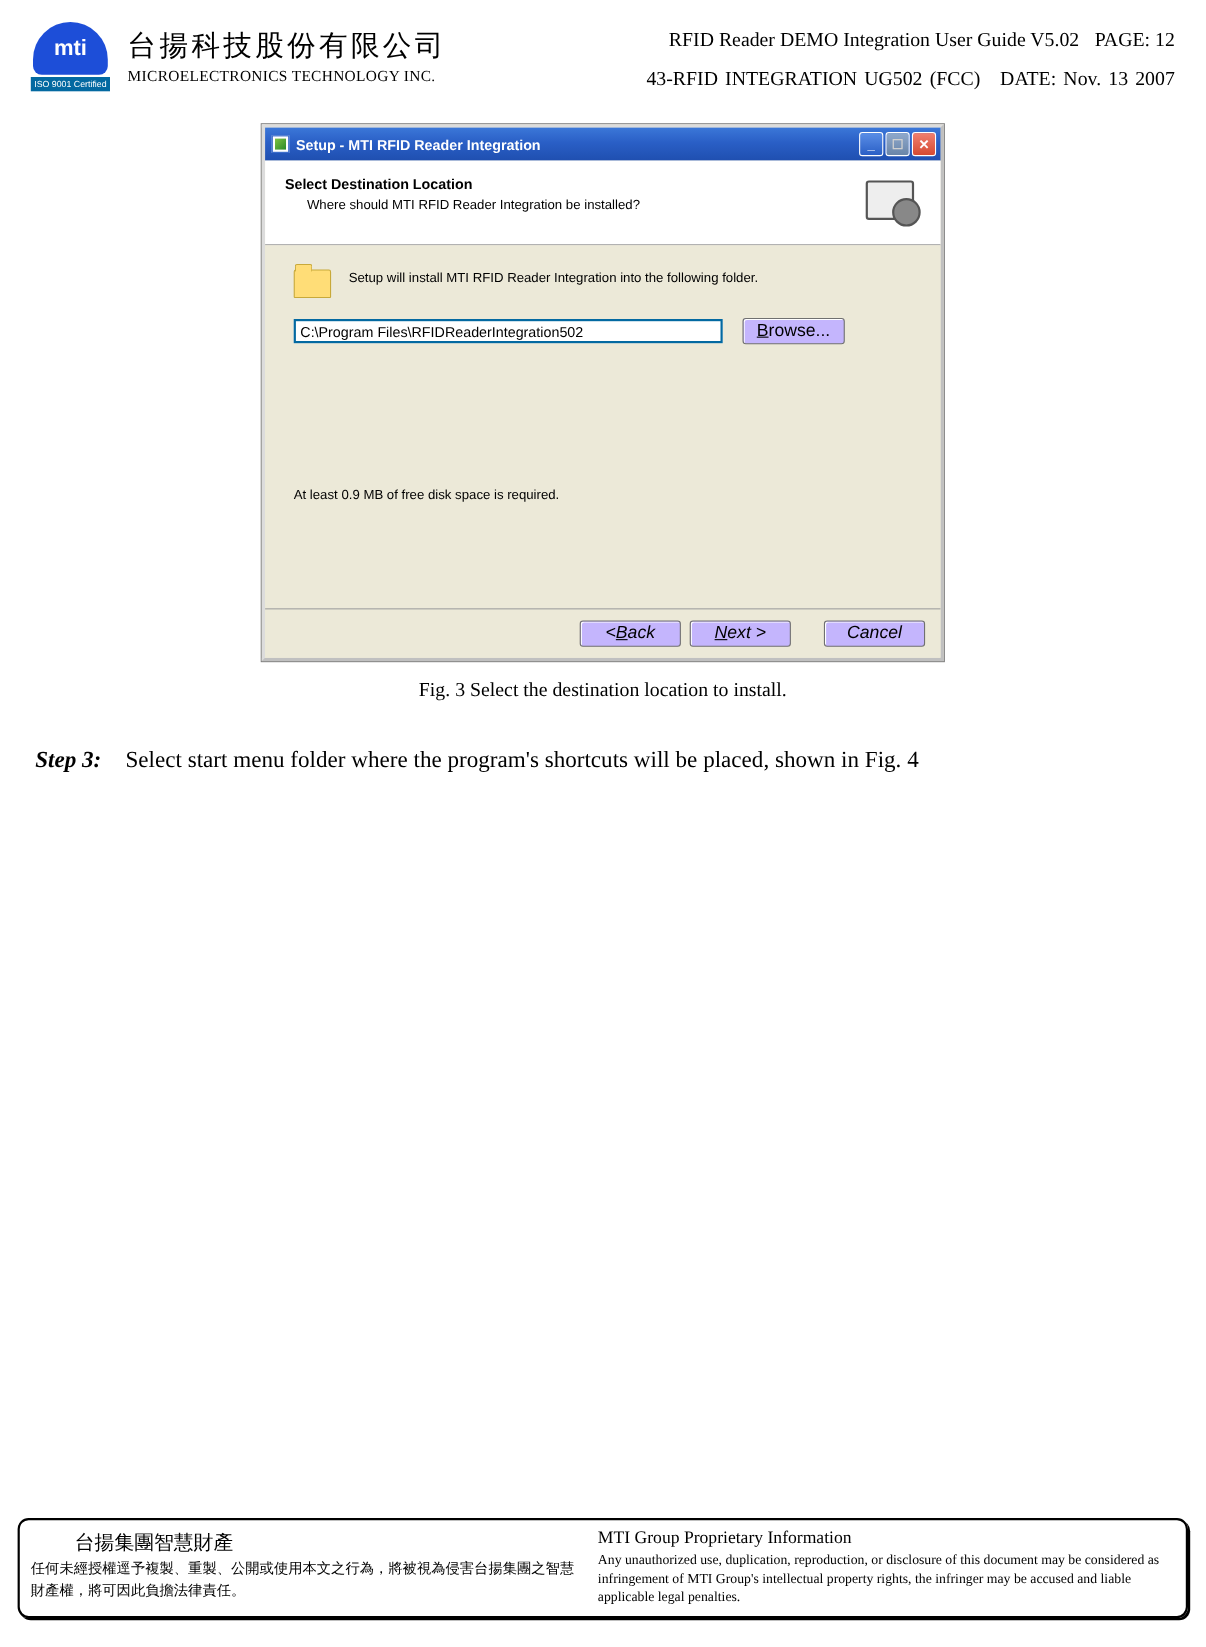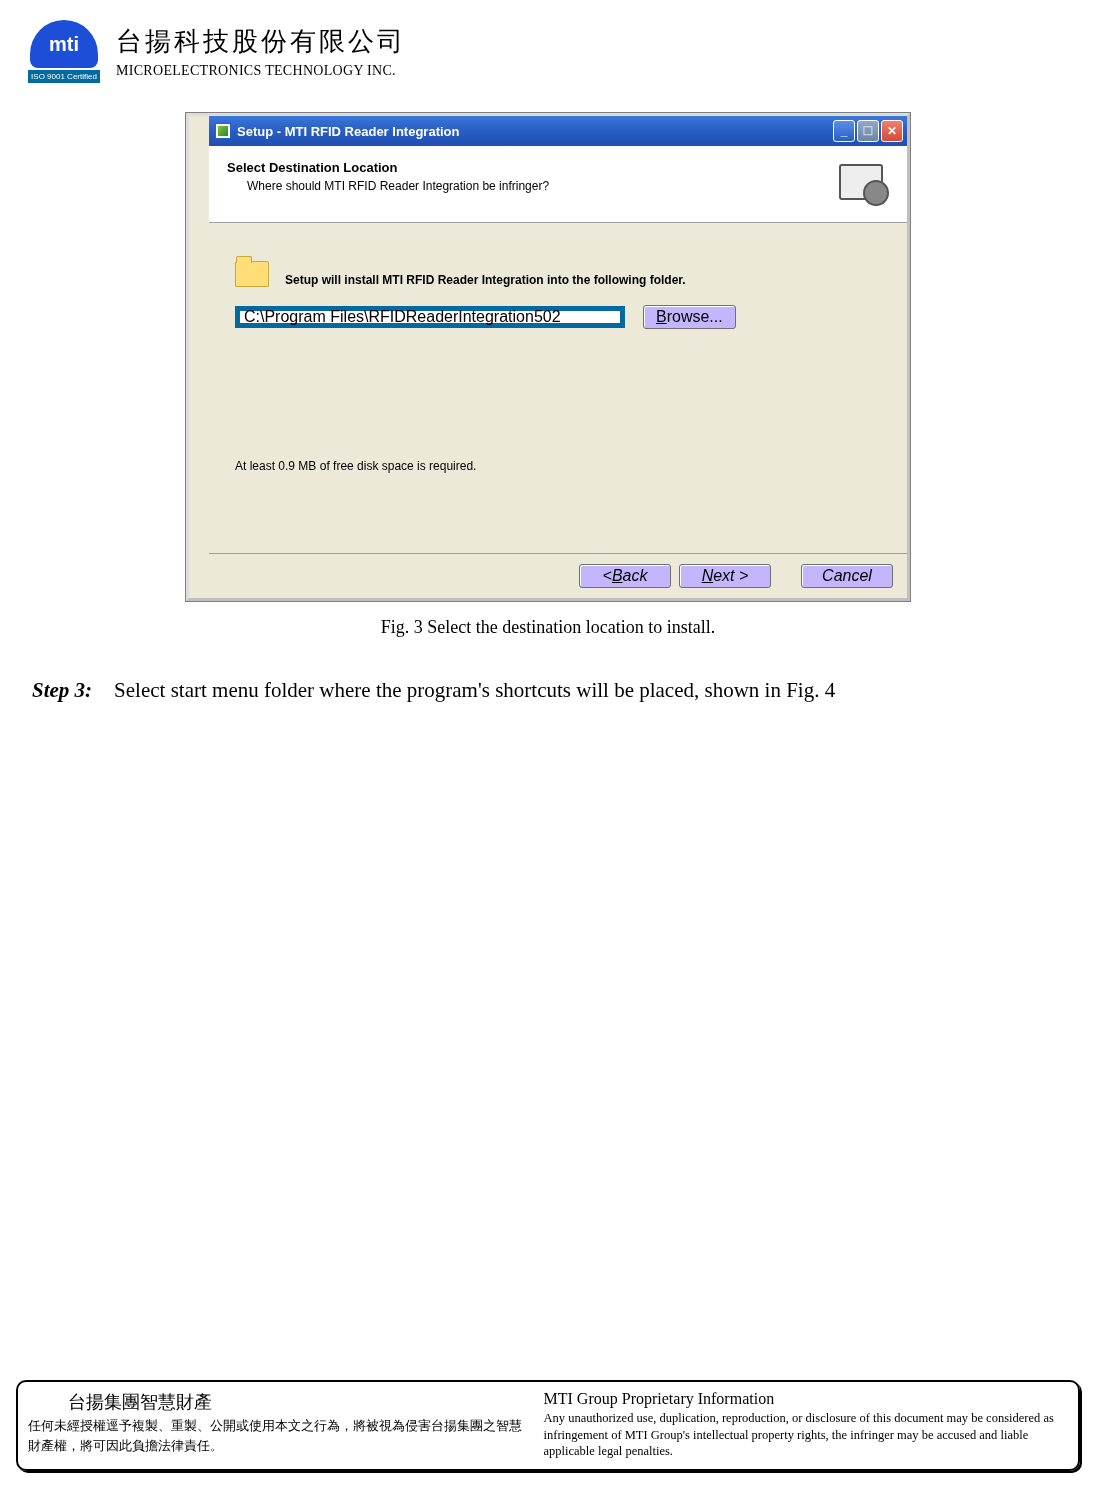--- a/index.html
+++ b/index.html
@@ -38,26 +38,25 @@
     }
     .company-block { margin-left: 8px; margin-top: 4px; flex: 0 0 auto; }
     .company-cn { font-family: "SimSun","MingLiU",serif; font-size: 26px; letter-spacing: 3px; color:#000; }
     .company-en { font-family: "Times New Roman",serif; font-size: 14px; font-weight: normal; letter-spacing: 0.3px; margin-top: 4px; }
     .header-right { margin-left:auto; text-align:right; font-family:"Times New Roman",serif; margin-top: 6px; }
     .hdr-line1 { font-size: 18px; display:flex; gap:14px; justify-content:flex-end; }
     .hdr-line2 { font-size: 18px; margin-top: 14px; display:flex; gap:18px; justify-content:flex-end; word-spacing:2px; }
 
     
     .dialog {
-      width: 724px; margin: 20px auto 0;
+      width: 620px; margin: 20px auto 0;
       border: 3px solid #c0c0c0;
       border-top-color:#dcdcdc; border-left-color:#dcdcdc;
       background:#ece9d8;
       box-shadow: 0 0 0 1px #808080;
-      padding-left: 20px;
     }
     .titlebar {
       height: 30px;
       background: linear-gradient(180deg,#3b77d8 0%,#2a5fc6 45%,#1f4fb0 100%);
       display:flex; align-items:center; padding:0 4px 0 6px; gap:6px;
     }
     .tb-icon { width:16px; height:16px; background:#fff; border:1px solid #2a5fc6; position:relative; }
     .tb-icon::before { content:""; position:absolute; inset:2px; background:linear-gradient(135deg,#7fc241,#2a8a2a); }
     .tb-title { color:#fff; font-family:"Tahoma",Arial; font-size:13px; font-weight:bold; flex:1; }
     .tb-btns { display:flex; gap:2px; }
@@ -78,28 +77,28 @@
     }
     .pc-icon {
       width:44px; height:36px; border:2px solid #555; border-radius:3px; background:#eee; position:relative; margin-top:4px;
     }
     .pc-icon::after { content:""; position:absolute; right:-8px; bottom:-8px; width:22px; height:22px; background:#888; border-radius:50%; border:2px solid #555; }
 
     .wizard-body {
       background:#ece9d8; padding:18px 26px 16px; font-family:Tahoma,Arial; font-size:12px; color:#000;
       min-height: 330px;
     }
-    .folder-row { display:flex; align-items:flex-end; gap:16px; margin:20px 0 18px;font-weight:bold; }
+    .folder-row { display:flex; align-items:flex-start; gap:16px; margin:4px 0 18px; }
     .folder-icon { width:34px; height:26px; background:#ffdd77; border:1px solid #c8a93a; border-radius:2px 2px 1px 1px; position:relative; }
     .folder-icon::before { content:""; position:absolute; top:-6px; left:0; width:14px; height:6px; background:#ffdd77; border:1px solid #c8a93a; border-bottom:none; border-radius:2px 2px 0 0; }
     .body-line { margin: 6px 0; }
     .path-row { display:flex; align-items:center; gap:18px; margin-top:12px; }
     .path-input {
-      flex:0 0 390px; background:#fff; border:5px solid #0369a1; height:22px;
-      font-family:Tahoma,Arial; font-size:16px; padding:2px 4px; display:flex; align-items:center;
+      flex:0 0 390px; background:#fff; border:2px solid #0369a1; height:22px;
+      font-family:Tahoma,Arial; font-size:13px; padding:2px 4px; display:flex; align-items:center;
     }
     .win-btn {
       min-width:80px; height:24px; background:#c4b5fd;
       border:1px solid #707070; border-radius:3px;
       font-family:Tahoma,Arial; font-size:16px; padding:2px 12px;
       box-shadow: inset 1px 1px 0 #fff;
       display:inline-flex; align-items:center; justify-content:center;
     }
     .disk-note { margin-top: 130px; }
 
@@ -137,37 +136,47 @@
 
 <div class="page-header">
   <div class="logo-block">
     <div class="logo">mti</div>
     <div class="iso-badge">ISO 9001 Certified</div>
   </div>
   <div class="company-block">
     <div class="company-cn">台揚科技股份有限公司</div>
     <div class="company-en">MICROELECTRONICS TECHNOLOGY INC.</div>
   </div>
+  <div class="header-right">
+    <div class="hdr-line1">
+      <span>RFID Reader DEMO Integration User Guide V5.02</span>
+      <span>PAGE: 12</span>
+    </div>
+    <div class="hdr-line2">
+      <span>43-RFID  INTEGRATION  UG502  (FCC)</span>
+      <span>DATE:  Nov.  13  2007</span>
+    </div>
+  </div>
 </div>
 
 <div class="dialog">
   <div class="titlebar">
     <div class="tb-icon"></div>
     <div class="tb-title">Setup - MTI RFID Reader Integration</div>
     <div class="tb-btns">
       <div class="tb-btn tb-min">_</div>
       <div class="tb-btn tb-max">☐</div>
       <div class="tb-btn tb-close">✕</div>
     </div>
   </div>
 
   <div class="wizard-header">
     <div class="wizard-text">
       <div class="wh-title">Select Destination Location</div>
-      <div class="wh-sub">Where should MTI RFID Reader Integration be infringer?</div>
+      <div class="wh-sub">Where should MTI RFID Reader Integration be installed?</div>
     </div>
     <div class="wizard-icon">
       <div class="pc-icon"></div>
     </div>
   </div>
 
   <div class="wizard-body">
     <div class="folder-row">
       <div class="folder-icon"></div>
       <span>Setup will install MTI RFID Reader Integration into the following folder.</span>

